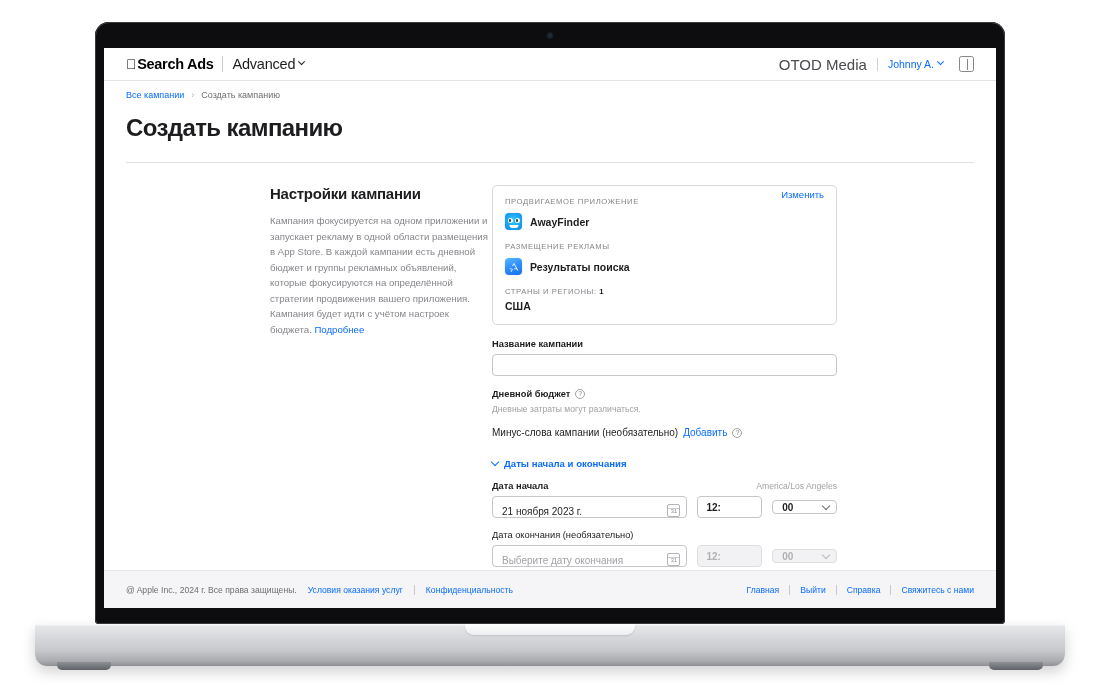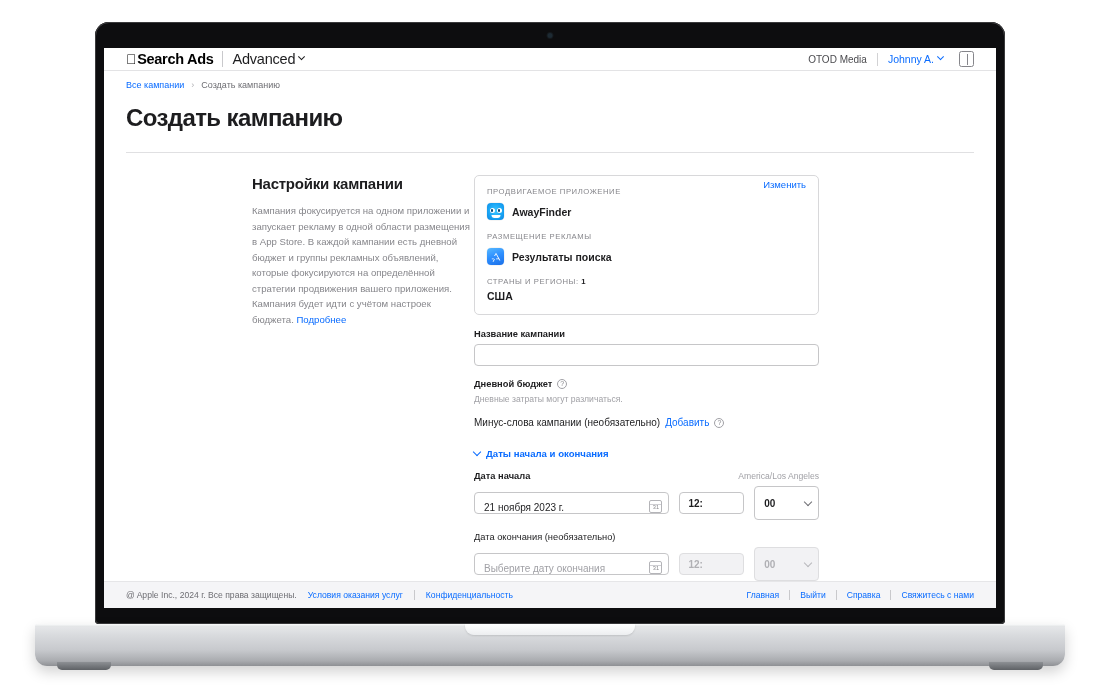--- a/index.html
+++ b/index.html
@@ -80,40 +80,40 @@
   .brand-name { font-size:14.5px; font-weight:600; letter-spacing:-.3px; color:#000; display:flex; align-items:center; }
   .apple-glyph { font-size:14px; line-height:1; margin-right:1px; color:#000; }
   .brand-sep { width:1px; height:16px; background:#c9c9cc; }
   .brand-tier { font-size:14.5px; color:#1d1d1f; letter-spacing:-.2px; display:flex; align-items:center; gap:4px; font-weight:400;}
   .chev { display:inline-block; width:7px; height:7px; border-right:1.3px solid #1d1d1f; border-bottom:1.3px solid #1d1d1f;
           transform: rotate(45deg) translate(-2px,-2px); }
   .chev.sm { width:5px;height:5px;border-width:1.2px; }
   .chev.blue { border-color:#0a6cff; }
 
   .topright { display:flex; align-items:center; gap:10px; }
-  .acct { font-size:10px; color:#4b4b4f;margin-left:42px; }
+  .acct { font-size:15px; color:#4b4b4f;margin-left:42px; }
   .vsep { width:1px; height:13px; background:#d2d2d4; }
   .user { font-size:10.5px; color:#0a6cff; display:flex; align-items:center; gap:4px; }
   .panel-icon { width:15px; height:16px; border:1.2px solid #86868b; border-radius:2.5px; position:relative; margin-left:6px; }
   .panel-icon:after{ content:""; position:absolute; right:2.5px; top:2px; width:3px; height:11px;
                      border-left:1.2px solid #86868b; }
 
   
   .crumbs { padding: 9px 22px 0; display:flex; align-items:center; gap:7px; font-size:9px; }
   .crumb-link { color:#0a6cff; }
   .crumb-sep { color:#b0b0b4; font-size:9px; }
   .crumb-cur { color:#6e6e73; }
 
   
   .title-wrap { padding: 14px 22px 0; }
   .page-title { font-size:24px; font-weight:700; letter-spacing:-.6px; color:#1d1d1f; }
   .title-rule { margin: 20px 22px 0; height:1px; background:#e0e0e2; }
 
   
-  .content { flex:1; display:flex; padding: 22px 22px 0 0; }
+  .content { flex:1; display:flex; padding: 22px 22px 0 18px; }
   .col-left { width: 370px; padding-left: 148px; }
   .sec-head { font-size:15px; font-weight:700; color:#1d1d1f; letter-spacing:-.25px; margin-bottom:11px; }
   .sec-text { font-size:9.6px; line-height:1.62; color:#86868b; }
   .inline-link { color:#0a6cff; }
 
   .col-right { width: 345px; }
 
   
   .card {
     border:1px solid #d8d8da; border-radius:5px; padding: 11px 12px 12px;
@@ -165,21 +165,21 @@
                 display:flex; align-items:flex-end; padding:0 6px 0 9px; font-size:10px; color:#1d1d1f; }
   .date-field .dv { flex:1; }
   .date-field.ph .dv { color:#a1a1a6; }
   .cal { width:13px; height:13px; border:1px solid #b4b4b8; border-radius:2px; position:relative;
          font-size:5.6px; color:#8a8a8e; display:flex; align-items:flex-end; justify-content:center;
          line-height:7px; padding-bottom:1px; }
   .cal:before{ content:""; position:absolute; left:0; top:0; width:100%; height:3px; border-bottom:1px solid #cfcfd3;}
 
   .hbox { width:66px; height:22px; border:1px solid #c6c6c8; border-radius:4px; background:#fff;
           display:flex; align-items:center; padding:0 8px; font-size:10px; font-weight:600; color:#1d1d1f; }
-  .mbox { width:66px; height:34px; border:1px solid #c6c6c8; border-radius:4px; background:#fff;
+  .mbox { width:66px; height:14px; border:1px solid #c6c6c8; border-radius:4px; background:#fff;
           display:flex; align-items:center; justify-content:space-between; padding:0 7px 0 9px;
           font-size:10px; font-weight:600; color:#1d1d1f; }
   .mbox .chev2 { width:6px;height:6px;border-right:1.2px solid #6e6e73;border-bottom:1.2px solid #6e6e73;
                  transform:rotate(45deg); margin-bottom:3px;}
   .dis { background:#f2f2f4; border-color:#dedee0; color:#b0b0b4; }
   .dis .chev2 { border-color:#b8b8bc; }
 
   .end-label { font-size:9.3px; color:#1d1d1f; margin-top:12px; margin-bottom:5px; }
 
   

